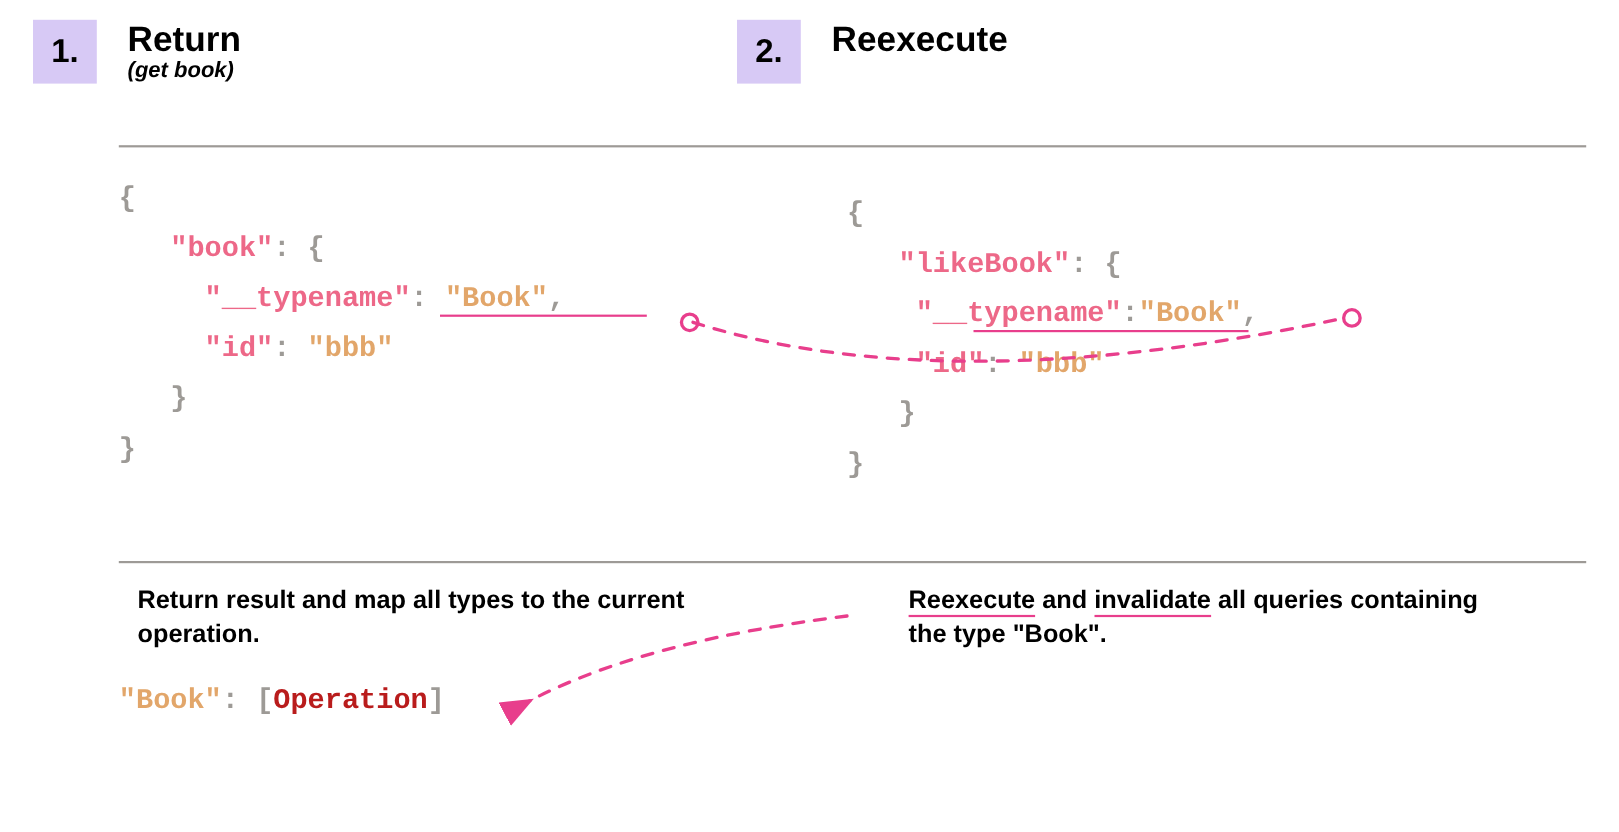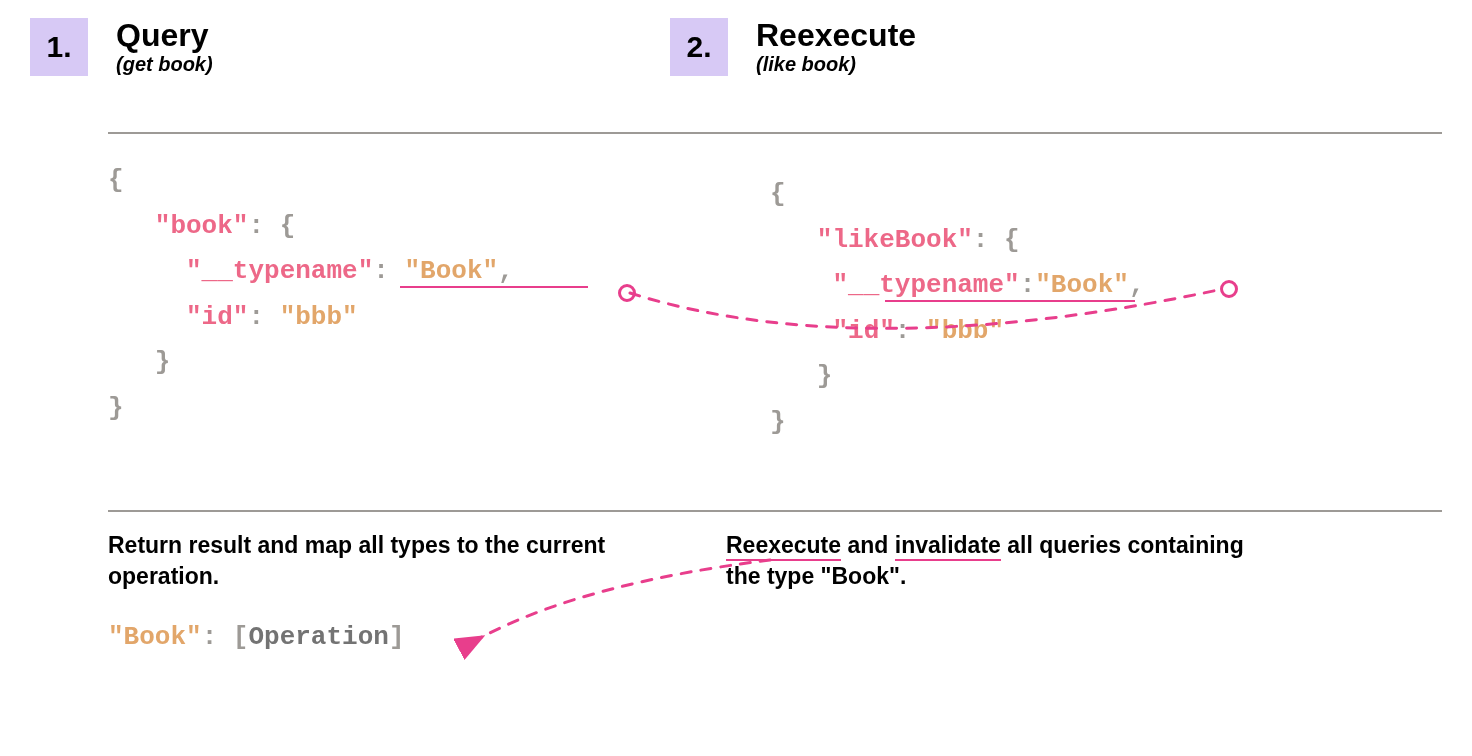--- a/index.html
+++ b/index.html
@@ -111,59 +111,59 @@
     position: relative;
     margin-top: 18px;
     height: 160px;
   }
   .note {
     position: absolute;
     font-size: 23px;
     font-weight: 700;
     line-height: 1.35;
     max-width: 520px;
+    margin-left: 17px;
   }
   .note-left { left: 78px; top: 0; }
-  .note-right { left: 696px; top: 0; }
+  .note-right { left: 779px; top: 0; }
   .under-pink { border-bottom: 2px solid #e83e8c; padding-bottom: 1px; }
   .map-line {
     position: absolute;
     left: 78px; top: 92px;
     font-family: "SFMono-Regular", Consolas, "Liberation Mono", Menlo, monospace;
     font-size: 26px;
     font-weight: 700;
     color: #9d9a96;
   }
   .map-line .str { color: #e2a66a; }
-  .map-line .op { color: #737373; }
+  .map-line .op { color: #b91c1c; }
   
   .svg-bottom {
     position: absolute;
     left: 0; top: 0; width: 100%; height: 100%;
     pointer-events: none;
   }
 </style>
 </head>
 <body>
 
 <div class="wrap">
 
   <div class="steps">
     <div class="step step-left">
       <div class="badge">1.</div>
       <div class="step-head">
-        <h2>Query</h2>
+        <h2>Return</h2>
         <div class="sub">(get book)</div>
       </div>
     </div>
     <div class="step step-right">
       <div class="badge">2.</div>
       <div class="step-head">
         <h2>Reexecute</h2>
-        <div class="sub">(like book)</div>
       </div>
     </div>
   </div>
 
   <div class="rule rule-top"></div>
 
   <div class="code-row">
 
     <div class="code code-left"><span>{</span>
    <span class="key">"book"</span><span>: {</span>

